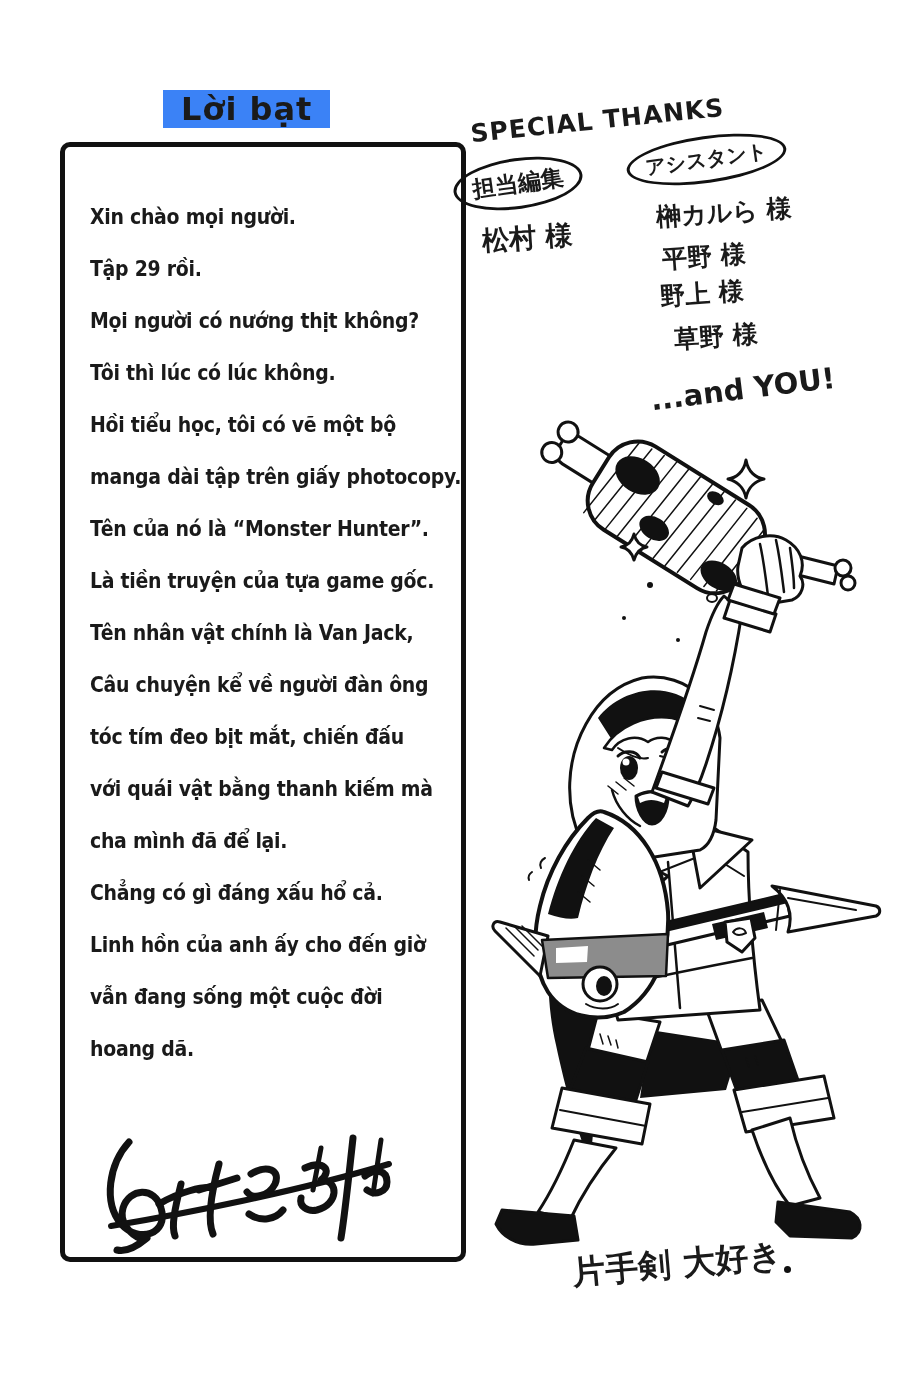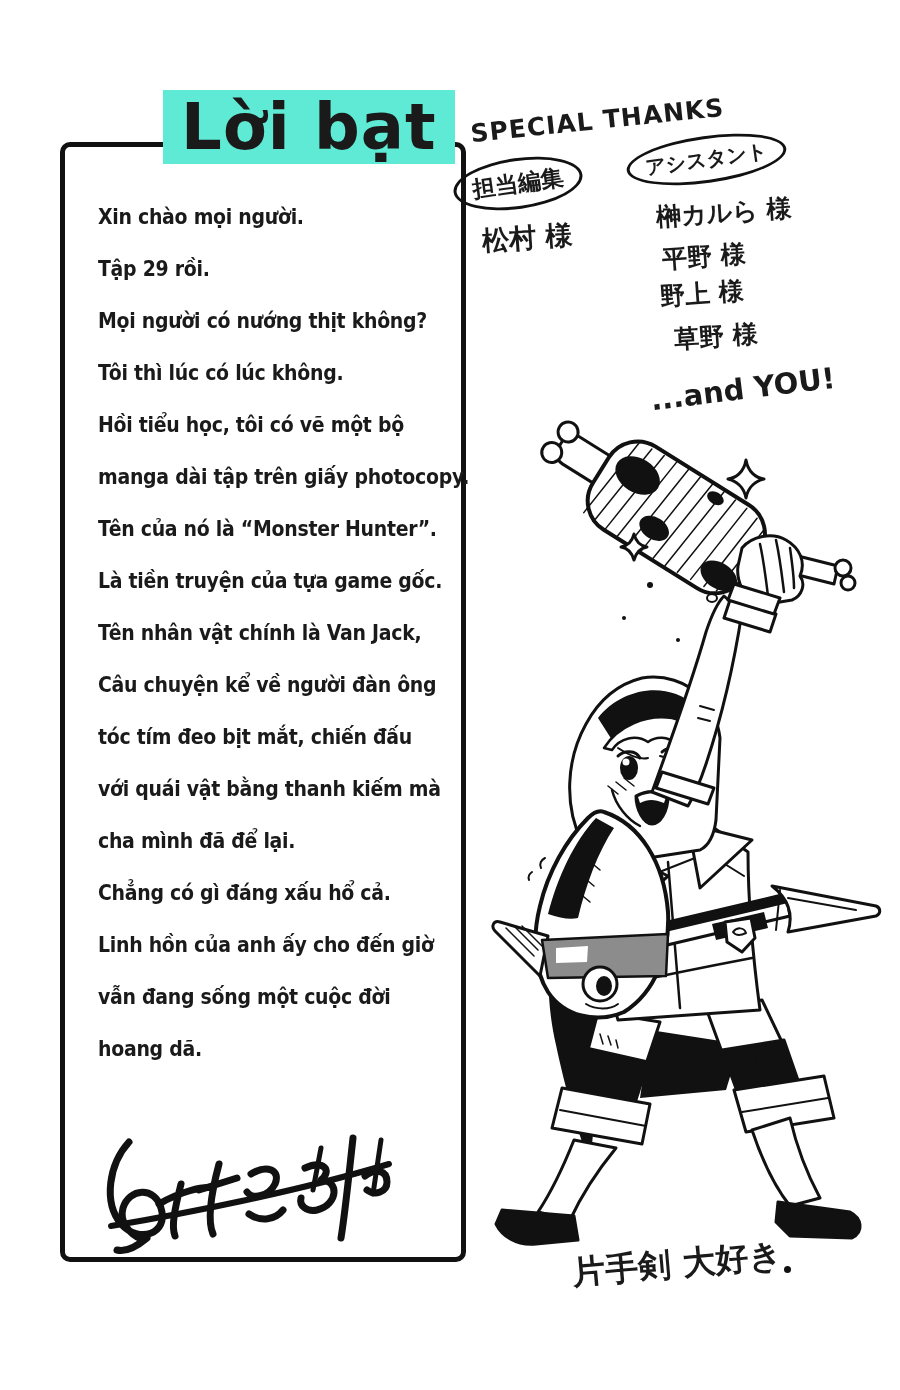--- a/index.html
+++ b/index.html
@@ -8,25 +8,25 @@
     font-family:"DejaVu Sans","Liberation Sans",sans-serif;color:#1a1a1a;
     overflow:hidden;
   }
   .abs{position:absolute;}
   
   #afterword-box{
     left:60px;top:142px;width:396px;height:1110px;
     border:5px solid #111;border-radius:10px;background:#fff;
   }
   #page-title{
-    left:163px;top:90px;background:#5eead4;padding:0 18px;
-    font-size:64px;font-weight:bold;letter-spacing:1px;z-index:5;
+    left:163px;top:90px;background:#3b82f6;padding:0 18px;
+    font-size:32px;font-weight:bold;letter-spacing:1px;z-index:5;
     white-space:nowrap;
   }
-  #letter-lines{left:98px;top:191px;width:372px;}
+  #letter-lines{left:90px;top:191px;width:372px;}
   .letter-line{
     height:52px;display:flex;align-items:center;white-space:nowrap;
     font-size:21px;font-weight:bold;letter-spacing:-0.3px;
     transform:scaleX(0.9);transform-origin:left center;
   }
   
   .hand{font-weight:bold;white-space:nowrap;}
   #thanks-header{left:470px;top:106px;font-size:25px;letter-spacing:1px;transform:rotate(-6deg);}
   .circled{
     border:3px solid #111;border-radius:50%;padding:7px 16px;font-size:23px;

